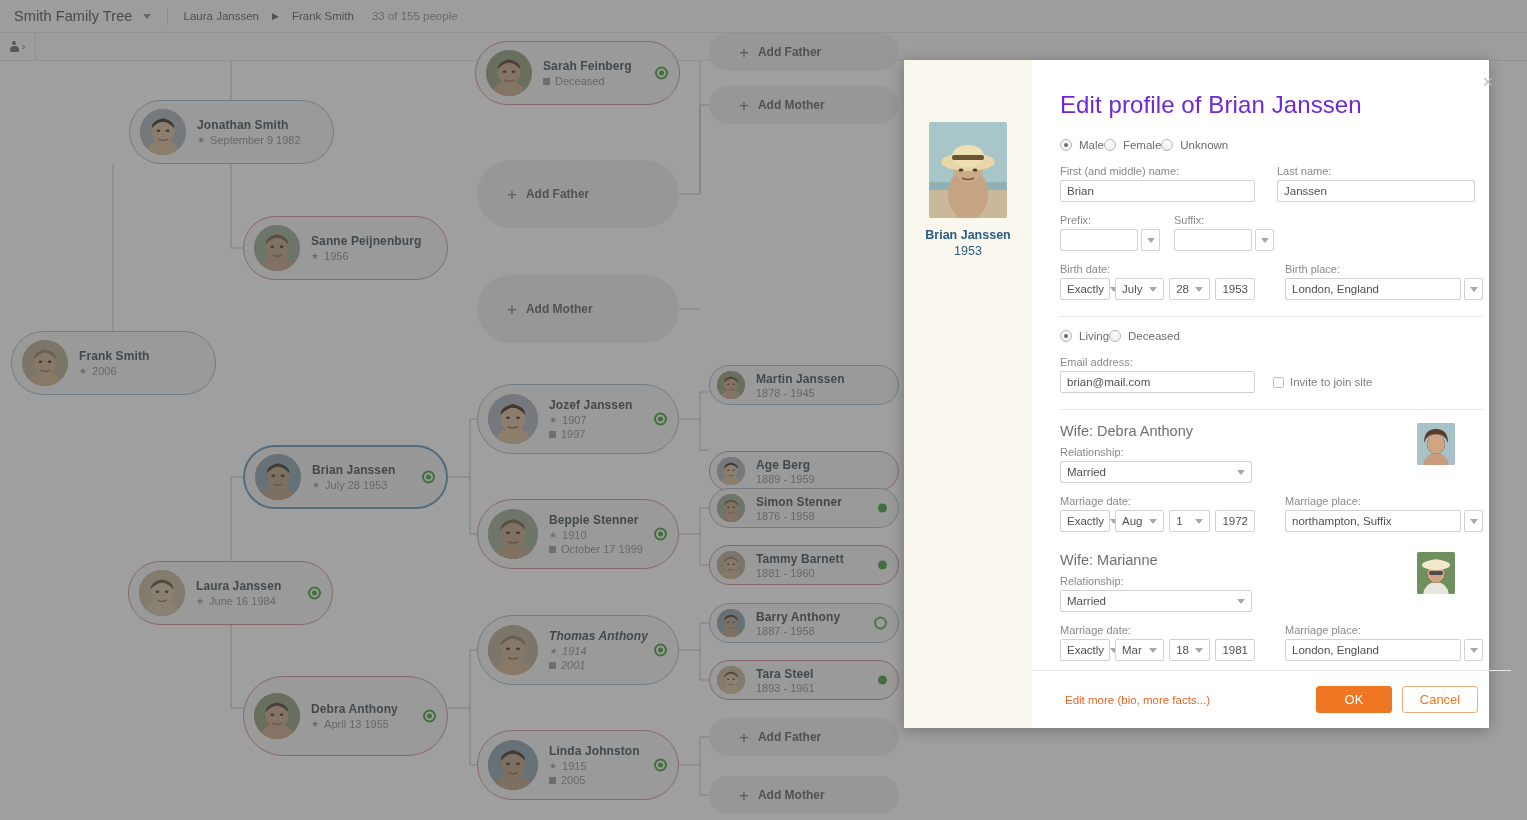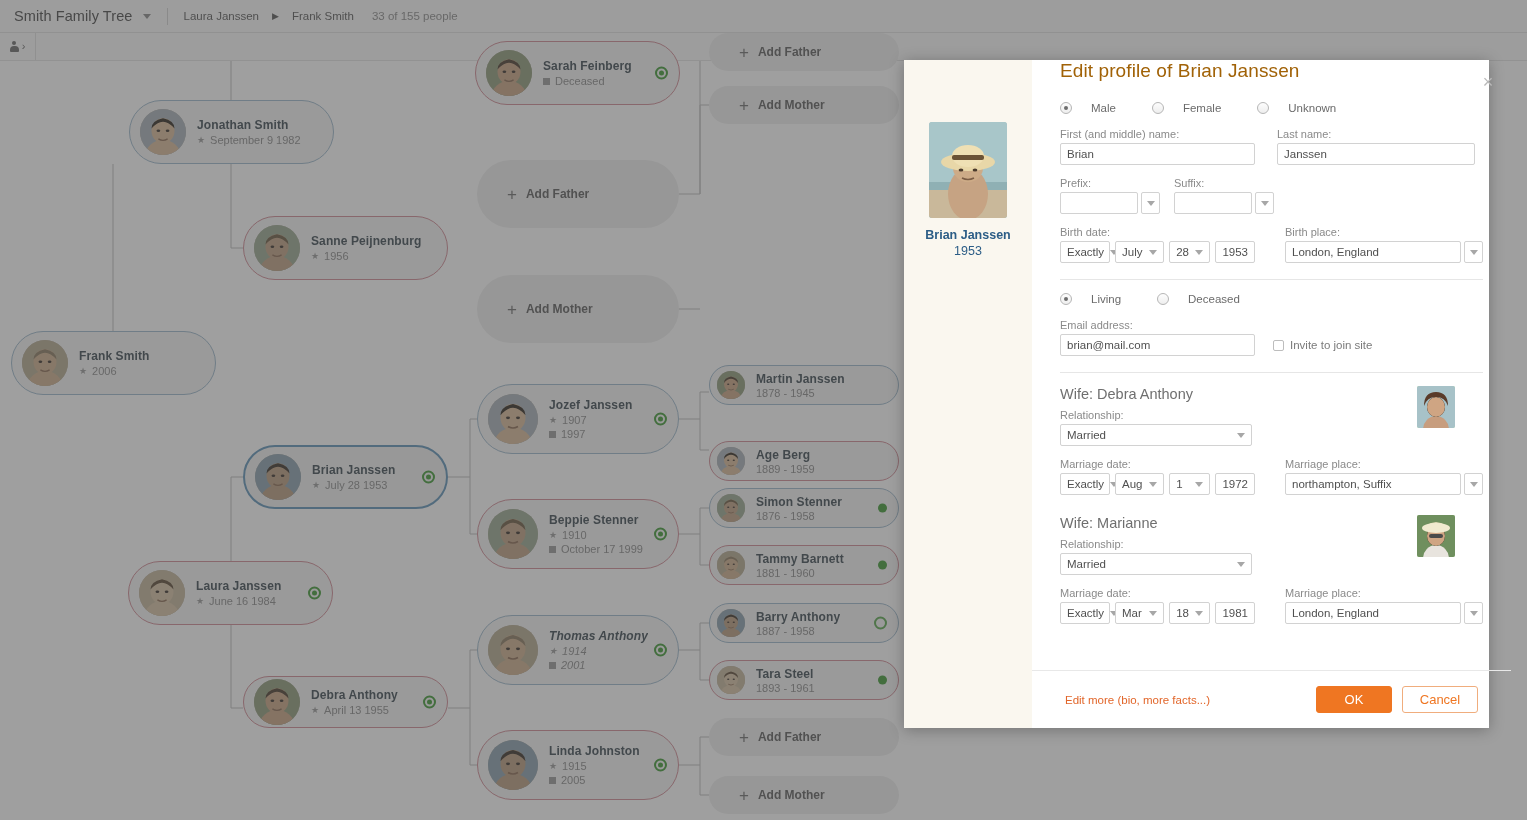--- a/index.html
+++ b/index.html
@@ -102,27 +102,27 @@
   }
   .m-pname { font-size:12.5px; font-weight:bold; color:#2c5d86; margin-top:10px; }
   .m-pyear { font-size:12.5px; color:#2c5d86; margin-top:2px; }
 
   .m-right { flex:1; position:relative; padding:0 28px; }
   .close-x {
     position:absolute; right:13px; top:12px; width:20px; height:20px;
     color:#b9b9b9; font-size:18px; line-height:20px; text-align:center;
     cursor:pointer; font-family:"Liberation Sans", sans-serif;
   }
-  .m-title { font-size:19px; color:#a16207; letter-spacing:.1px; }
+  .m-title { font-size:24px; color:#6d28d9; padding-top:31px; letter-spacing:.1px; }
 
   .m-body { padding-top:20px; }
 
   .radio-row { display:flex; align-items:center; gap:0; margin-bottom:14px; }
-  .radio-item { display:flex; align-items:center; gap:19px; }
-  .radio-item + .radio-item { margin-left:36px; }
+  .radio-item { display:flex; align-items:center; gap:7px; }
+  .radio-item + .radio-item { }
   .rdo {
     width:12px;height:12px;border-radius:50%;border:1px solid #b6b6b6;
     background:linear-gradient(#fdfdfd,#eeeeee); position:relative; flex:none;
   }
   .rdo.on::after{
     content:"";position:absolute;left:3px;top:3px;width:4px;height:4px;
     border-radius:50%;background:#6d6d6d;
   }
   .rdo-lbl { font-size:11.5px; color:#6b6b6b; }
 
@@ -343,21 +343,21 @@
             </svg></div>
     <div class="txt">
             <div class="pname">Laura Janssen</div>
             <div class="prow">
               <span class="star">★</span>
               <span>June 16 1984</span>
             </div>
           </div>
     <span class="badge arc"></span>
         </div>
-        <div class="node female" style="left: 243px; top: 615px; width: 205px; height: 52px; padding-left: 10px;">
+        <div class="node female" style="left: 243px; top: 615px; width: 205px; height: 80px; padding-left: 10px;">
           <div class="ava" style="width:46px;height:46px"><svg viewBox="0 0 40 40" width="46" height="46">
               <rect width="40" height="40" fill="#8e9b7a"></rect>
               <ellipse cx="20" cy="40" rx="15" ry="13" fill="#c8a383"></ellipse>
               <ellipse cx="20" cy="19" rx="10" ry="11" fill="#c8a383"></ellipse>
               <path d="M10,17 Q20,5 30,17 Q30,10 20,8 Q10,10 10,17Z" fill="#4a3b2c"></path>
               <ellipse cx="16" cy="19" rx="1.6" ry="1.1" fill="#39302a"></ellipse>
               <ellipse cx="24" cy="19" rx="1.6" ry="1.1" fill="#39302a"></ellipse>
               <path d="M16,26 Q20,28.5 24,26" stroke="#8a6a52" stroke-width="1.2" fill="none"></path>
             </svg></div>
     <div class="txt">
@@ -472,21 +472,21 @@
               <path d="M10,17 Q20,5 30,17 Q30,10 20,8 Q10,10 10,17Z" fill="#4a3b2c"></path>
               <ellipse cx="16" cy="19" rx="1.6" ry="1.1" fill="#39302a"></ellipse>
               <ellipse cx="24" cy="19" rx="1.6" ry="1.1" fill="#39302a"></ellipse>
               <path d="M16,26 Q20,28.5 24,26" stroke="#8a6a52" stroke-width="1.2" fill="none"></path>
             </svg></div>
     <div class="txt">
             <div class="pname">Martin Janssen</div>
     <div class="lifespan">1878 - 1945</div>
           </div>
     </div>
-        <div class="node female" style="left: 709px; top: 380px; width: 190px; height: 40px; padding-left: 7px;">
+        <div class="node female" style="left: 709px; top: 390px; width: 190px; height: 40px; padding-left: 7px;">
           <div class="ava" style="width:28px;height:28px"><svg viewBox="0 0 40 40" width="28" height="28">
               <rect width="40" height="40" fill="#a8b0b8"></rect>
               <ellipse cx="20" cy="40" rx="15" ry="13" fill="#d8b996"></ellipse>
               <ellipse cx="20" cy="19" rx="10" ry="11" fill="#d8b996"></ellipse>
               <path d="M10,17 Q20,5 30,17 Q30,10 20,8 Q10,10 10,17Z" fill="#2f2820"></path>
               <ellipse cx="16" cy="19" rx="1.6" ry="1.1" fill="#39302a"></ellipse>
               <ellipse cx="24" cy="19" rx="1.6" ry="1.1" fill="#39302a"></ellipse>
               <path d="M16,26 Q20,28.5 24,26" stroke="#8a6a52" stroke-width="1.2" fill="none"></path>
             </svg></div>
     <div class="txt">

